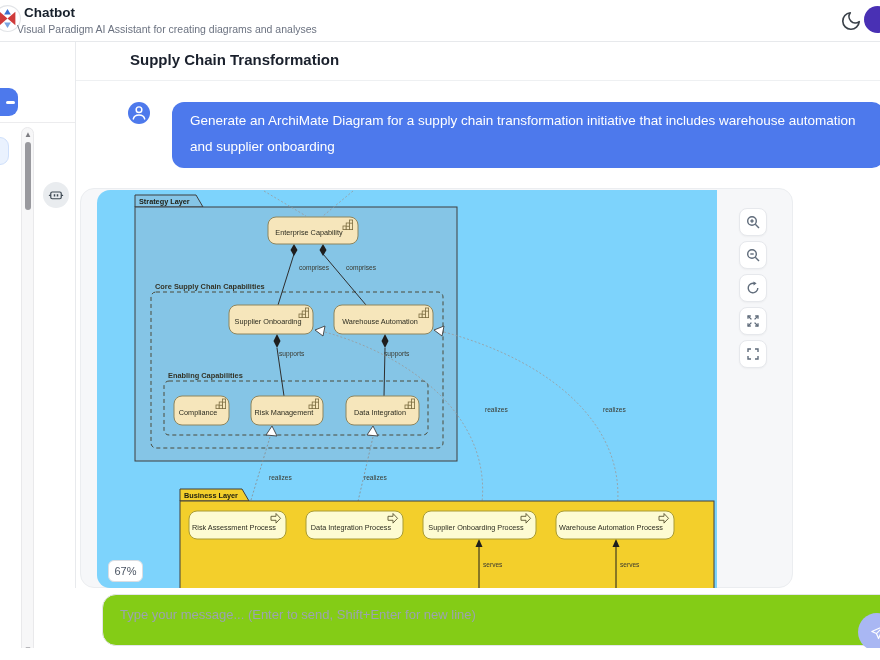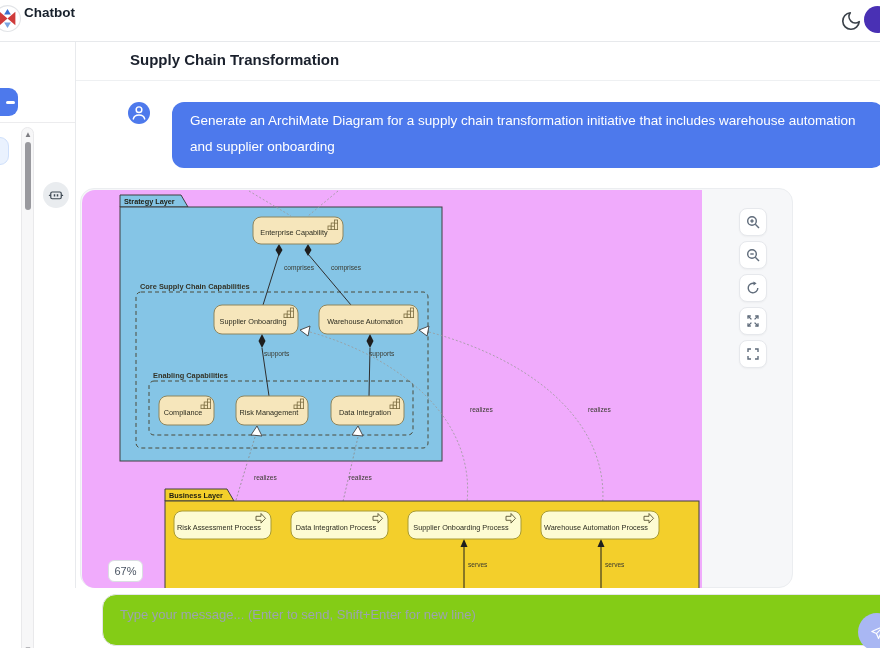--- a/index.html
+++ b/index.html
@@ -38,22 +38,22 @@
     padding:6px 18px 8px 18px; font-size:13.5px; line-height:26px;margin-left:12px;
   }
   
   .bot-avatar { position:absolute; left:43px; top:182px; width:26px; height:26px; border-radius:50%; background:#e9ecef; }
   .bot-avatar svg { position:absolute; left:4px; top:4px; }
   .diagram-card {
     position:absolute; left:80px; top:188px; width:713px; height:400px;
     background:#f6f7f9; border:1px solid #ebedf0; border-radius:14px;
   }
   .diagram-canvas {
-    position:absolute; left:1px; top:1px; width:620px; height:398px;
-    background:#f0abfc; border-radius:13px 0 0 13px; overflow:hidden;
+    position:absolute; left:16px; top:1px; width:620px; height:398px;
+    background:#7dd3fc; border-radius:13px 0 0 13px; overflow:hidden;
   }
   .zoom-btn {
     position:absolute; left:658px; width:28px; height:28px; background:#fff;
     border:1px solid #e6e8ec; border-radius:8px; box-shadow:0 1px 2px rgba(0,0,0,0.04);
     display:flex; align-items:center; justify-content:center; cursor:pointer; color:#5f6b7a;
   }
   .zoom-badge {
     position:absolute; left:27px; top:371px; width:35px; height:22px; background:#fff;
     border:1px solid #dadde2; border-radius:6px; font-size:11px; color:#4b5563;
     display:flex; align-items:center; justify-content:center;
@@ -86,20 +86,21 @@
 
   <div class="header">
     <svg class="logo" viewBox="0 0 24 24">
       <circle cx="12" cy="12" r="11.5" fill="#fff" stroke="#e3e5e8" stroke-width="1"></circle>
       <path d="M5,6 L12,12 L5,18 Z" fill="#cf3b3b"></path>
       <path d="M19,6 L12,12 L19,18 Z" fill="#cf3b3b"></path>
       <path d="M12,3.5 L15,8.5 L9,8.5 Z" fill="#3a6fd0"></path>
       <path d="M12,20.5 L15,15.5 L9,15.5 Z" fill="#7aa4e0"></path>
     </svg>
     <div class="app-title">Chatbot</div>
+    <div class="app-subtitle">Visual Paradigm AI Assistant for creating diagrams and analyses</div>
     <svg class="moon-btn" viewBox="0 0 24 24">
       <path d="M21 12.79A9 9 0 1 1 11.21 3 7 7 0 0 0 21 12.79z" fill="none" stroke="#3a4149" stroke-width="1.8" stroke-linejoin="round"></path>
     </svg>
     <div class="avatar"></div>
   </div>
 
   <div class="sidebar-border"></div>
   <div class="sidebar-divider"></div>
   <div class="new-chat-btn">
     <div class="new-chat-dash"></div>

